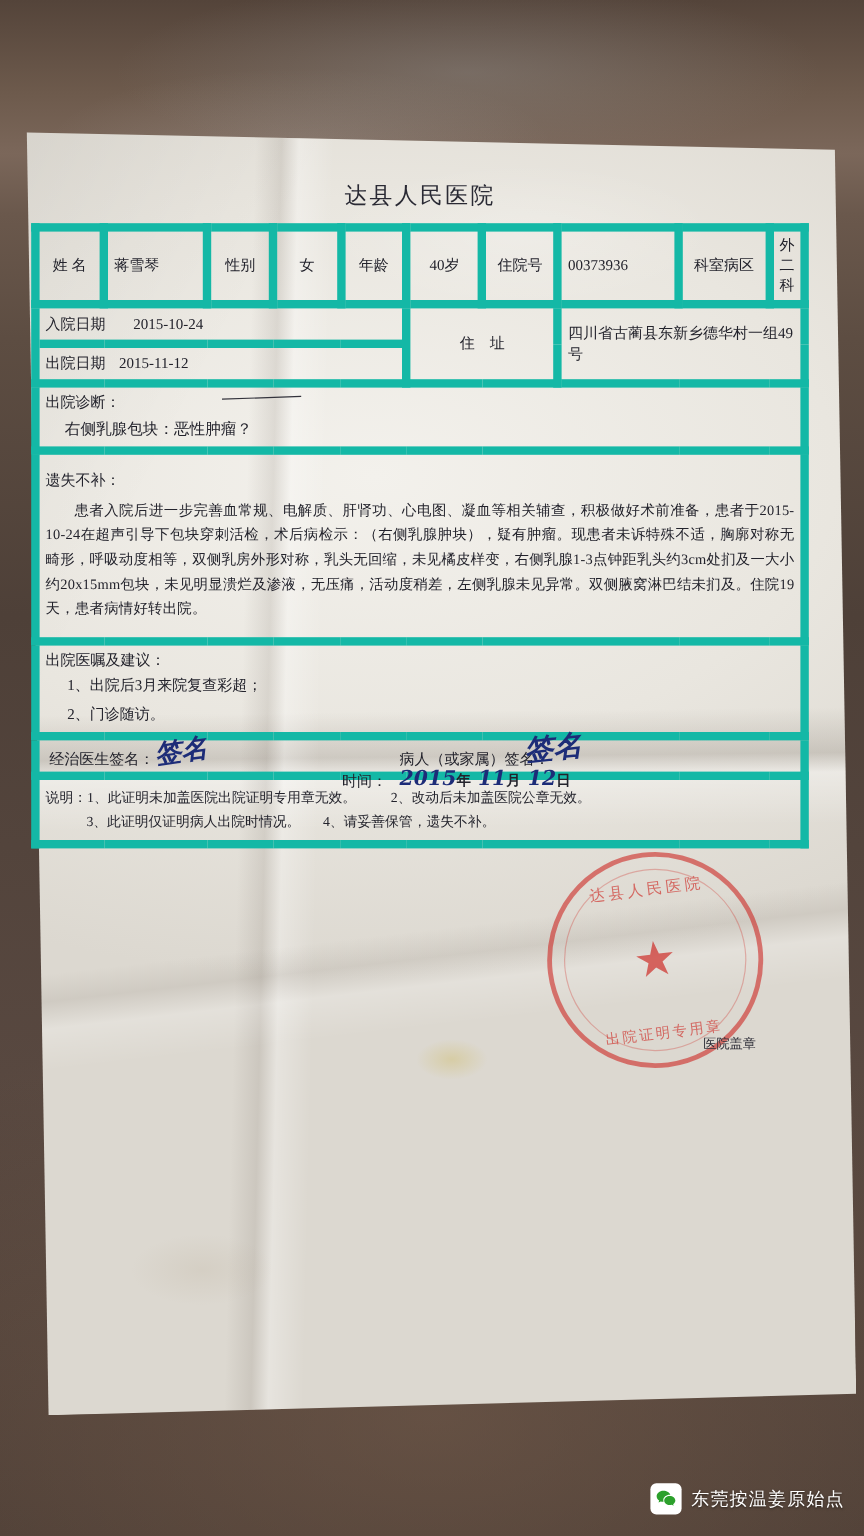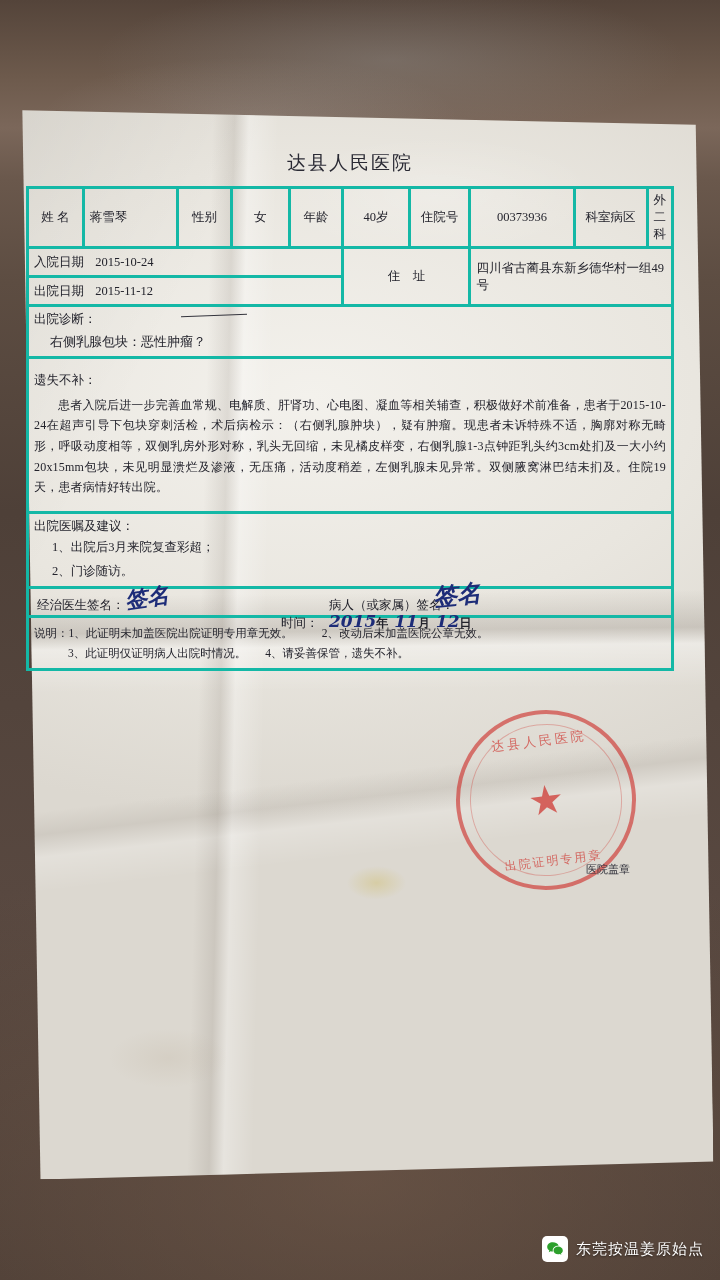--- a/index.html
+++ b/index.html
@@ -57,21 +57,21 @@
   }
   .doctitle{
     text-align:center;font-family:"Liberation Serif", serif;
     font-weight:bold;font-size:28px;letter-spacing:4px;margin-top:6px;color:#1f1f28;
   }
   table.form{
     margin-top:10px;width:100%;border-collapse:collapse;
     font-family:"Liberation Serif", serif;font-size:12.5px;color:#23232c;
   }
   table.form td{
-    border:3px solid #14b8a6;padding:3px 5px;vertical-align:middle;height:20px;
+    border:7px solid #14b8a6;padding:3px 5px;vertical-align:middle;height:20px;
   }
   .lbl{white-space:nowrap;text-align:center;font-size:12.5px;}
   .val{font-size:12.5px;}
   td.nobottom{border-bottom:none !important;}
   .blk{font-size:12px;line-height:1.55;}
   .ind{ text-indent:2em;}
   .sec-label{font-size:12.5px;}
   .body-text{font-size:12px;line-height:1.72;letter-spacing:0.2px;text-align:justify;}
   .adv{font-size:12.5px;line-height:1.9;}
   .sign-row{font-size:12.5px;position:relative;height:46px;}
@@ -153,28 +153,28 @@
   <table class="form">
     <tbody>
         <tr>
       <td class="lbl" style="width:46px">姓 名</td>
       <td class="val" style="width:96px">蒋雪琴</td>
       <td class="lbl" style="width:44px">性别</td>
       <td class="val" style="width:52px;text-align:center">女</td>
       <td class="lbl" style="width:44px">年龄</td>
       <td class="val" style="width:62px;text-align:center">40岁</td>
       <td class="lbl" style="width:50px">住院号</td>
-      <td class="val" style="width:100px;text-align:center">00373936</td>
+      <td class="val" style="width:100px;">00373936</td>
       <td class="lbl" style="width:62px">科室病区</td>
       <td class="val" style="text-align:center">外二科</td>
     </tr>
     <tr>
       <td colspan="5" class="val nobottom">
         <span>入院日期</span>
-        <span style="margin-left:8px">2015-10-24</span>
+        <span style="margin-left:20px">2015-10-24</span>
       </td>
       <td colspan="2" class="lbl" rowspan="2">住　址</td>
       <td colspan="3" class="val" rowspan="2">四川省古蔺县东新乡德华村一组49号</td>
     </tr>
     <tr>
       <td colspan="5" class="val">
         <span>出院日期</span>
         <span style="margin-left:8px">2015-11-12</span>
       </td>
     </tr>

